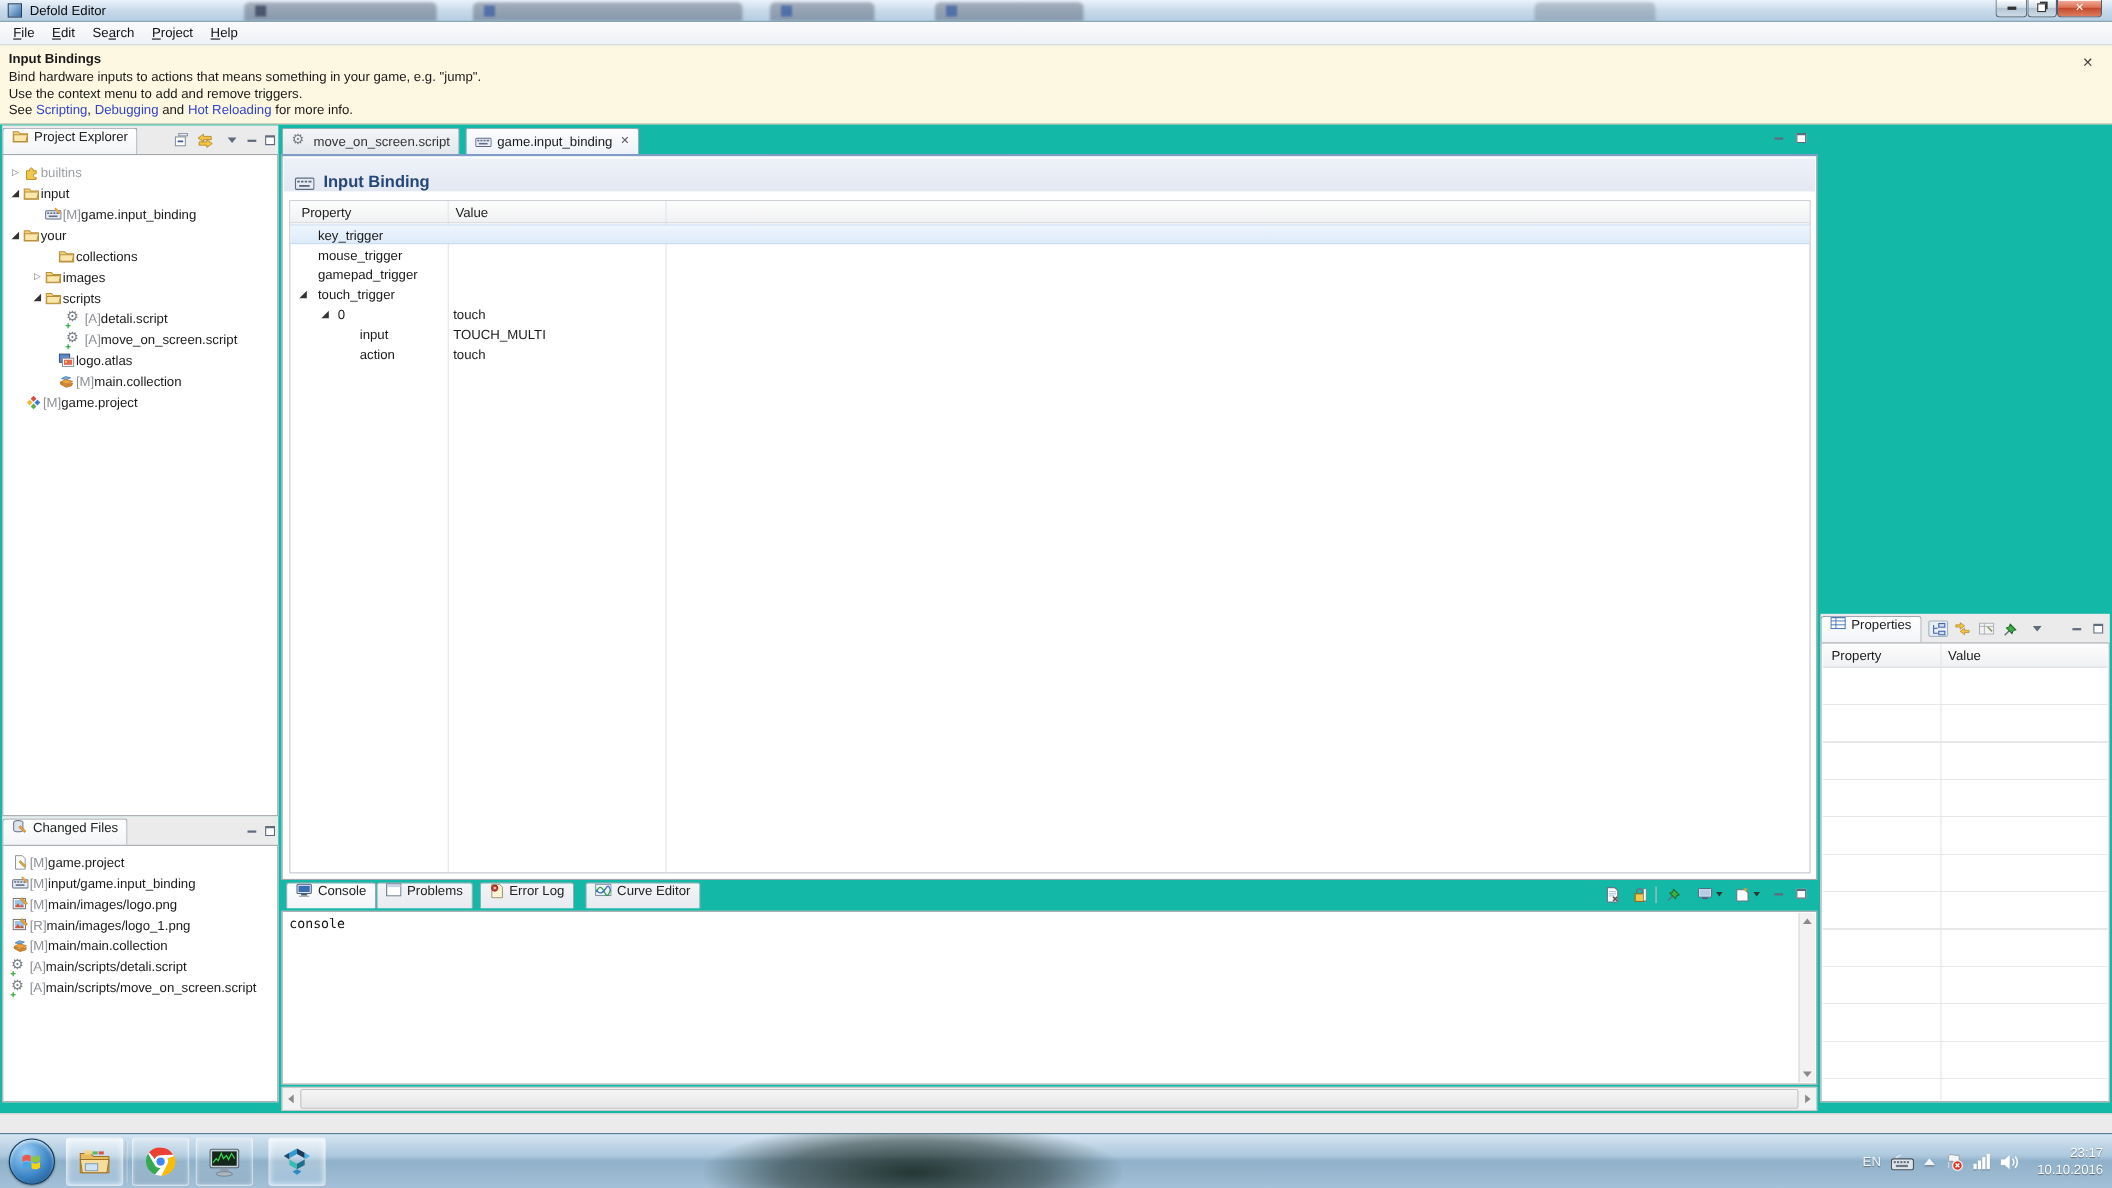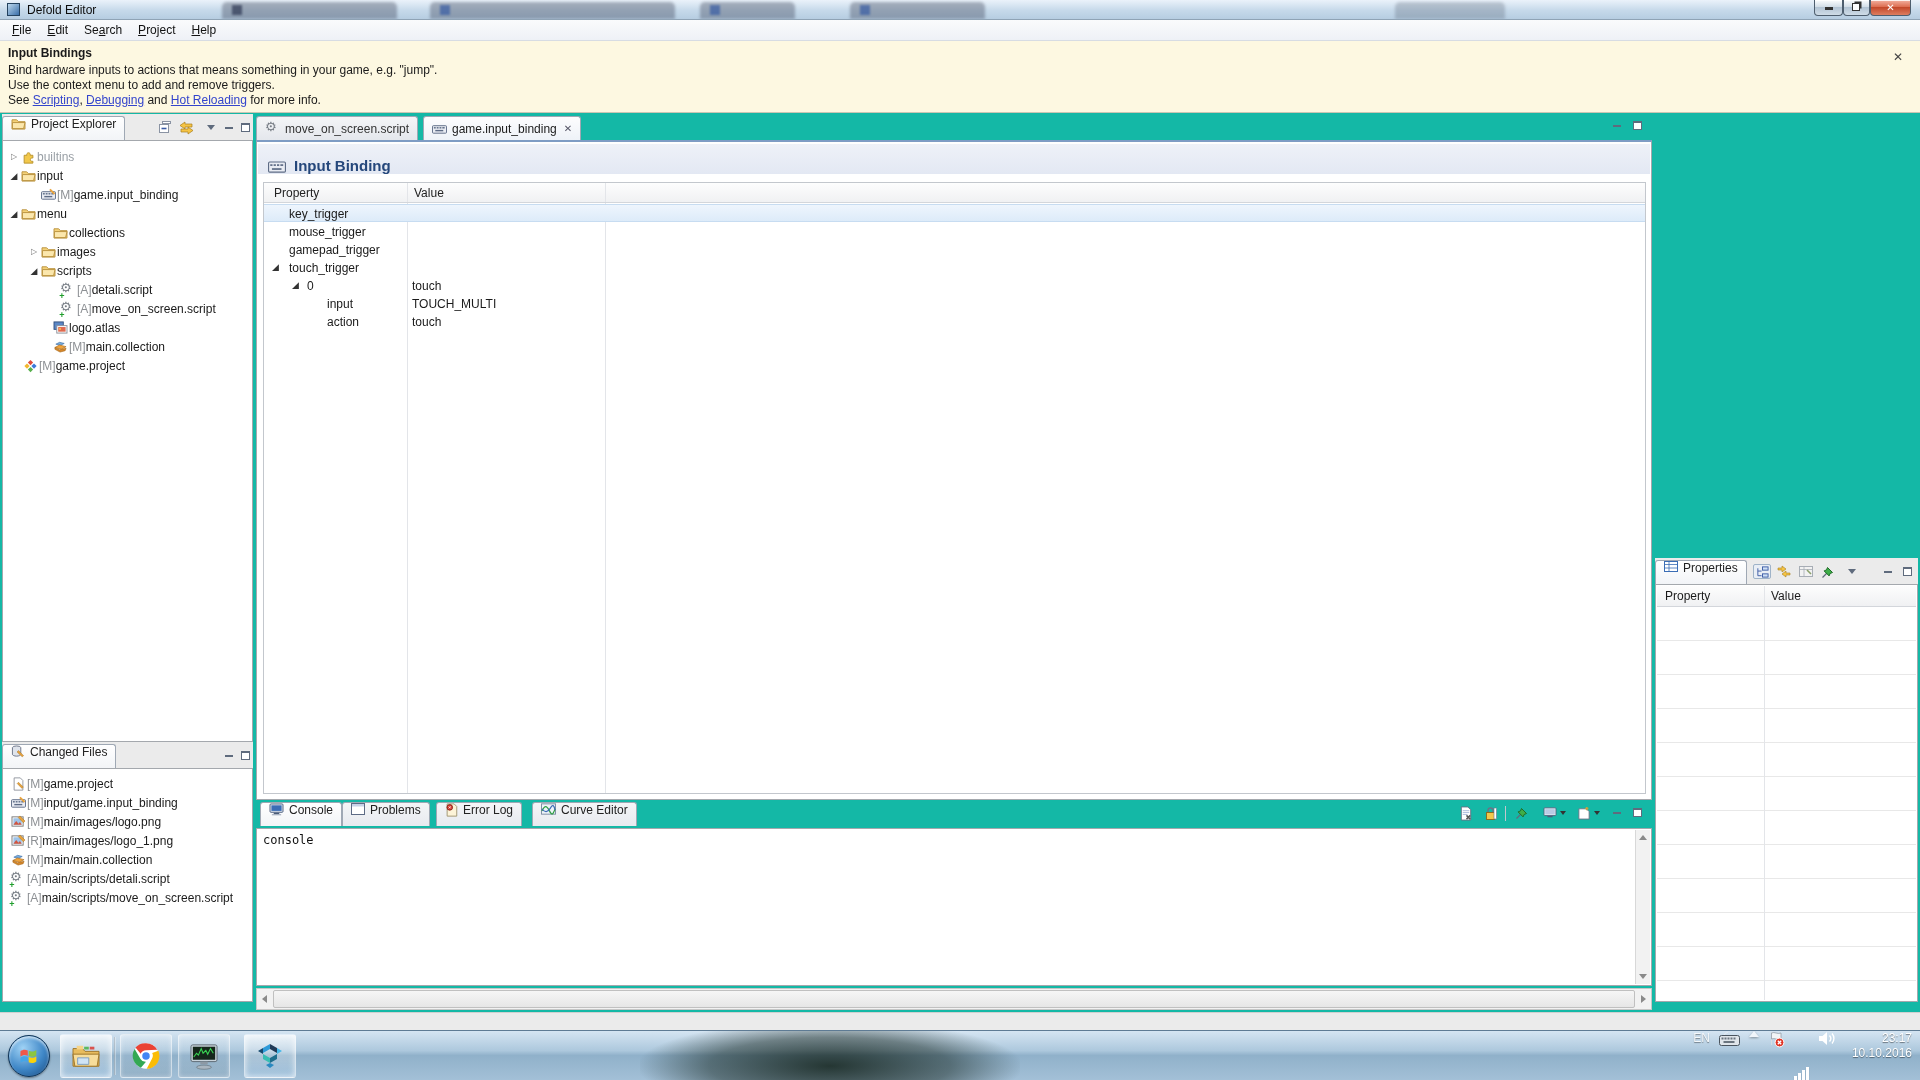--- a/index.html
+++ b/index.html
@@ -20,21 +20,21 @@
 
 
 #menubar{position:absolute;left:0;top:20px;width:1920px;height:21px;background:linear-gradient(180deg,#fafbfc,#eef1f6);border-bottom:1px solid #d7dce3;display:flex;align-items:center;padding-left:4px}
 .menu-item{padding:2px 8px;color:#111;cursor:default}
 .menu-item .u{text-decoration:underline}
 
 
 #banner{position:absolute;left:0;top:41px;width:1920px;height:72px;background:#fdf8e1;border-bottom:1px solid #c9c6b4}
 #banner .b-title{position:absolute;left:8px;top:5px;font-weight:bold}
 #banner .b-line{position:absolute;left:8px}
-#banner a{color:#3344cc;text-decoration:underline;cursor:pointer}
+#banner a{color:#3344cc;cursor:pointer}
 #banner-close{position:absolute;right:14px;top:8px;width:16px;height:16px;text-align:center;line-height:16px;color:#444;font-size:12px;cursor:pointer}
 
 
 .vpanel{position:absolute;background:#ebebeb}
 .vtabbar{position:absolute;left:0;top:0;right:0;height:26px}
 .vtab{position:absolute;top:2px;height:24px;background:linear-gradient(180deg,#fff,#f2f4f7);border:1px solid #9fa8b4;border-bottom:none;border-radius:3px 3px 0 0;display:flex;align-items:flex-start;padding:0 8px;gap:5px;white-space:nowrap}
 .vtab .tlbl{color:#222}
 .vcontent{position:absolute;left:0;right:0;bottom:0;background:#fff;border:1px solid #a4a8ad}
 .tb{position:absolute;top:6px;width:18px;height:15px;display:flex;align-items:center;justify-content:center;cursor:pointer}
 .i-min{display:inline-block;width:8px;height:2px;background:#5f6b7d;border:1px solid #5f6b7d;border-width:0}
@@ -96,21 +96,21 @@
 
 
 #statusbar{position:absolute;left:0;top:1012px;width:1920px;height:18px;background:#ebebeb;border-top:1px solid #d0d0d0}
 
 
 #taskbar{position:absolute;left:0;top:1030px;width:1920px;height:50px;background:linear-gradient(180deg,#d5e5f2 0%,#adc8dd 40%,#90b1ca 50%,#a3c0d7 100%);border-top:1px solid #5e7b94;overflow:hidden}
 #tb-blob{position:absolute;left:640px;top:-10px;width:380px;height:90px;background:radial-gradient(ellipse at center,rgba(8,22,12,.8) 0%,rgba(8,22,12,.45) 45%,rgba(8,22,12,0) 72%)}
 .tbtn{position:absolute;top:3px;width:52px;height:44px;border:1px solid rgba(255,255,255,.55);border-radius:3px;background:linear-gradient(180deg,rgba(255,255,255,.25),rgba(255,255,255,.06) 50%,rgba(0,0,0,.06));box-shadow:inset 0 0 4px rgba(255,255,255,.4);display:flex;align-items:center;justify-content:center;cursor:pointer}
 .tbtn.lit{background:linear-gradient(180deg,rgba(255,255,255,.6),rgba(255,255,255,.25) 50%,rgba(160,200,235,.3));box-shadow:inset 0 0 6px rgba(255,255,255,.8)}
 #start-orb{position:absolute;left:8px;top:4px;width:42px;height:42px;border-radius:50%;background:radial-gradient(circle at 35% 30%,#9fd2f5,#3f87c7 55%,#17487e);border:1px solid #0d3357;box-shadow:inset 0 2px 3px rgba(255,255,255,.7),0 1px 2px rgba(0,0,0,.4);display:flex;align-items:center;justify-content:center;cursor:pointer}
-#tray{position:absolute;right:0;top:0;height:50px;display:flex;gap:9px;padding-right:8px;color:#fff}
+#tray{position:absolute;right:0;top:0;height:50px;display:flex;align-items:center;gap:9px;padding-right:8px;color:#fff}
 #tray .lang{font-size:12px;color:#f4f8fb;text-shadow:0 1px 1px rgba(0,0,0,.4)}
 #tray .tri-up{width:0;height:0;border-left:5px solid transparent;border-right:5px solid transparent;border-bottom:6px solid #f0f5fa;filter:drop-shadow(0 1px 1px rgba(0,0,0,.35))}
 .bars{display:flex;align-items:flex-end;gap:1px}
 .bars i{display:block;width:3px;background:#fff;box-shadow:0 1px 1px rgba(0,0,0,.3)}
 #clock{text-align:right;line-height:15px;font-size:12px;color:#fff;text-shadow:0 1px 1px rgba(0,0,0,.45);margin-left:6px}
 svg{display:block}
 </style>
 </head>
 <body>
 
@@ -222,21 +222,21 @@
         <span class="lbl"><span class="tag">[M]</span><span class="nm">game.input_binding</span></span>
       </div>
       <div class="trow" style="top:63px;padding-left:4px">
         <span class="arr exp">◢</span>
         <span class="ic">
             <svg width="15" height="13" viewBox="0 0 16 14">
               <path d="M1 3h5l2 2h7v8H1z" fill="#f4d178" stroke="#b9913c"></path>
               <path d="M1.5 6h13.5l-1.5 6.5H1.5z" fill="#fbe7ad" stroke="#b9913c"></path>
             </svg>
           </span>
-        <span class="lbl"><span class="tag"></span><span class="nm">menu</span></span>
+        <span class="lbl"><span class="tag"></span><span class="nm">your</span></span>
       </div>
       <div class="trow" style="top:82px;padding-left:36px">
         <span class="arr"></span>
         <span class="ic">
             <svg width="15" height="13" viewBox="0 0 16 14">
               <path d="M1 3h5l2 2h7v8H1z" fill="#f4d178" stroke="#b9913c"></path>
               <path d="M1.5 6h13.5l-1.5 6.5H1.5z" fill="#fbe7ad" stroke="#b9913c"></path>
             </svg>
           </span>
         <span class="lbl"><span class="tag"></span><span class="nm">collections</span></span>

